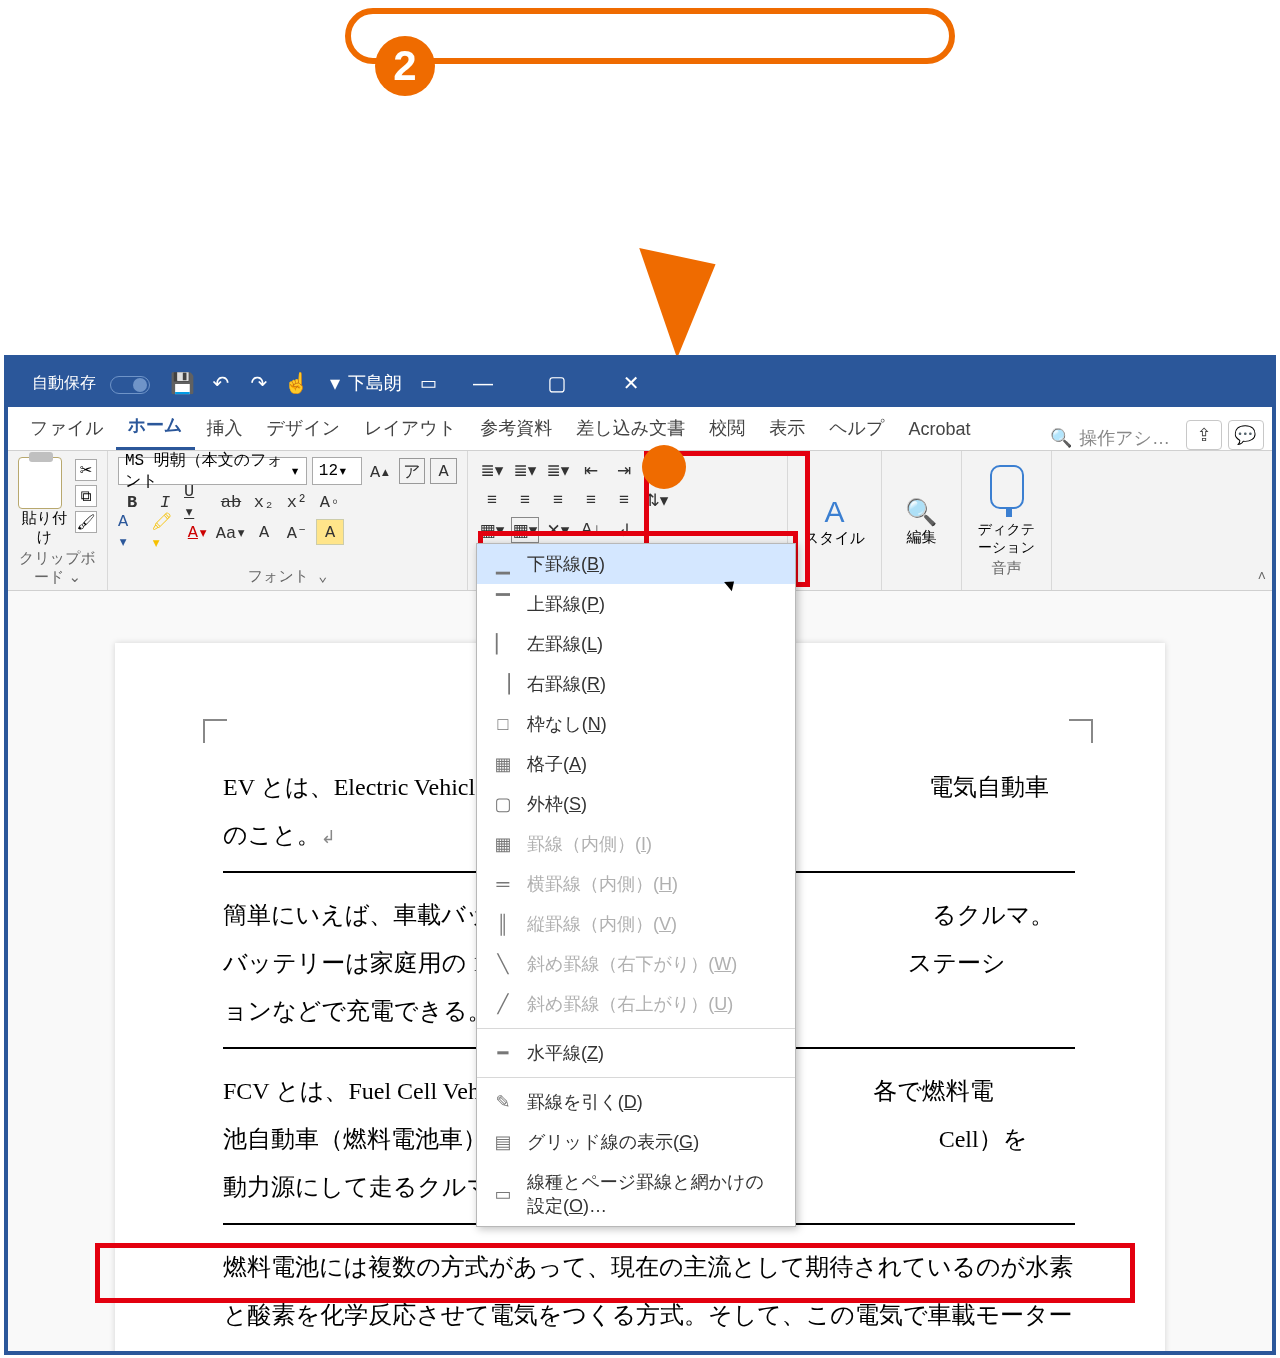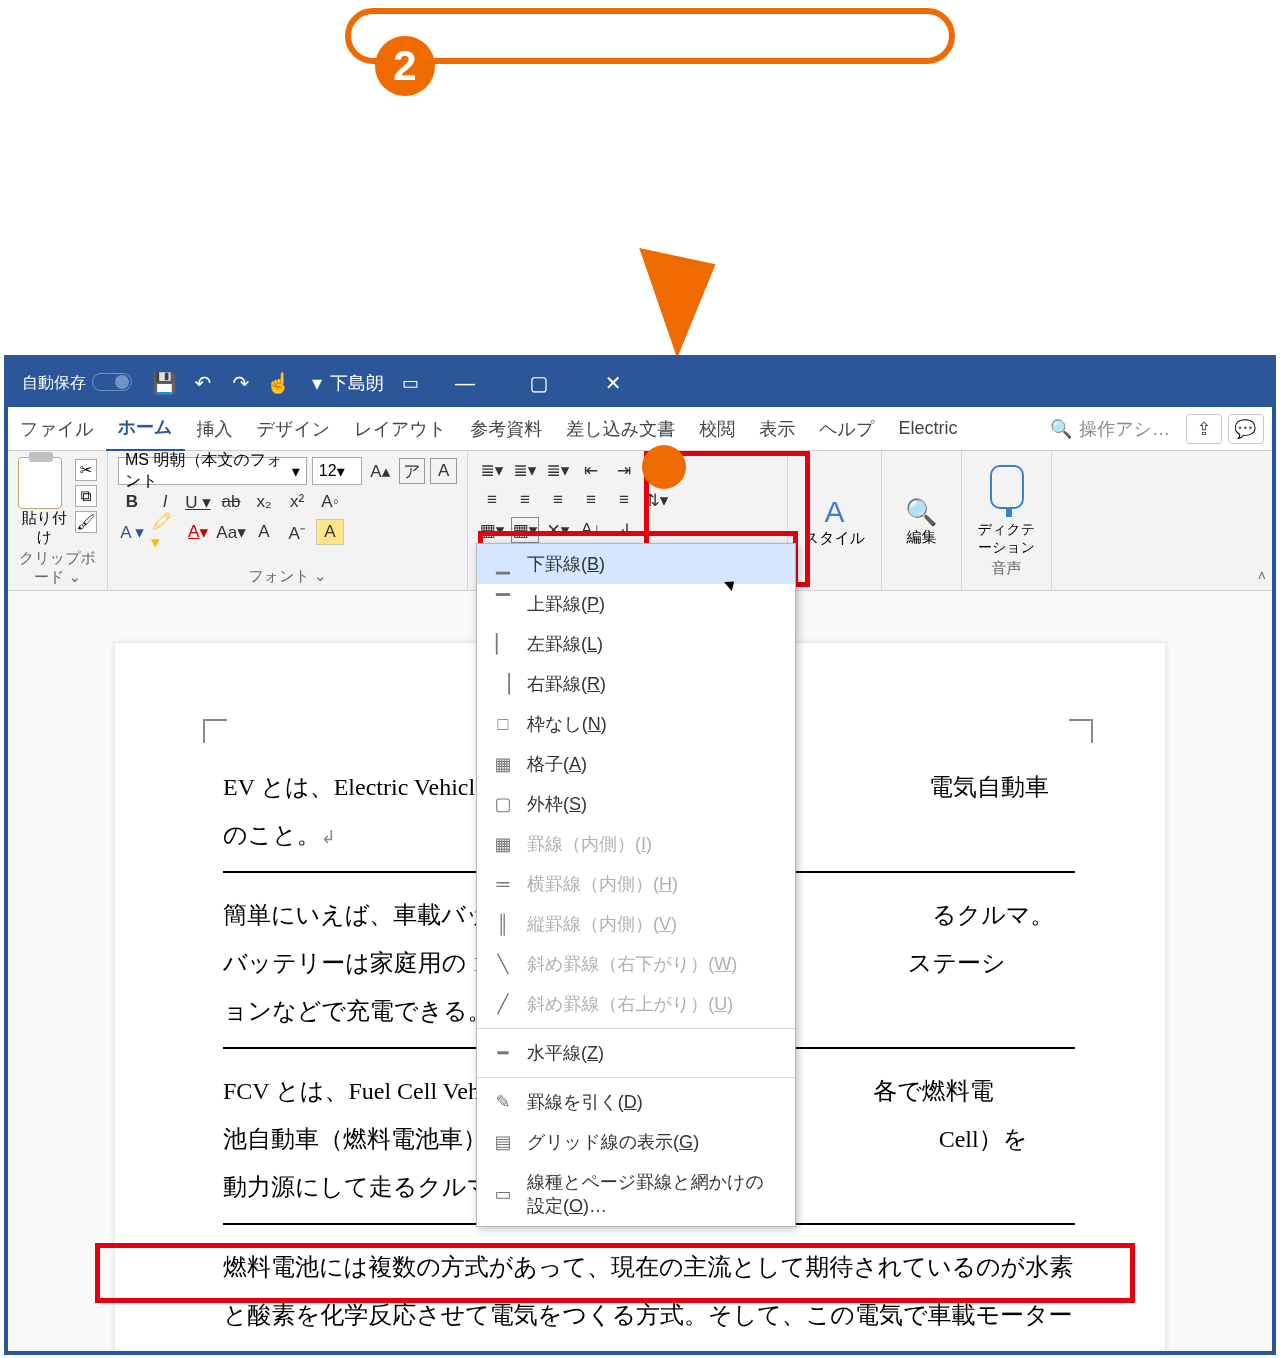--- a/index.html
+++ b/index.html
@@ -54,52 +54,52 @@
     position: absolute; top: 355px; left: 4px;
     width: 1272px; height: 1000px;
     border: 4px solid #2b579a;
     background: #fff;
   }
   .titlebar {
     height: 48px; background: #2b579a; color: #fff;
     display: flex; align-items: center;
     font-size: 18px;
   }
-  .autosave { margin-left: 14px; font-size: 16px; display:flex; align-items:flex-start; gap:6px;}
+  .autosave { margin-left: 24px; font-size: 16px; display:flex; align-items:flex-end; gap:14px;}
   .autosave .pill { display:inline-block; width:40px; height:18px; border:1px solid #6f94c8; border-radius:10px; position:relative; }
   .autosave .pill::after{content:""; position:absolute; right:2px; top:1px; width:14px;height:14px;border-radius:50%;background:#6f94c8;}
   .qat { display:flex; gap:12px; margin-left:20px; align-items:center;}
   .qat .ico { width:26px; height:26px; display:flex;align-items:center;justify-content:center; font-size:20px;}
   .title-text { flex:1; text-align:center; font-size:20px; letter-spacing:2px; }
   .user-area { display:flex; gap:18px; align-items:center; margin-right:6px;}
   .winbtn { width:56px; height:48px; display:flex; align-items:center; justify-content:center; font-size:20px;}
 
   .tabs {
     height: 44px; background:#fff; border-bottom:1px solid #d0d0d0;
-    display:flex; align-items:center; padding-left:0; font-size:18px; color:#444;
+    display:flex; align-items:flex-end; padding-left:10px; font-size:18px; color:#444;
   }
   .tab { padding:10px 12px; cursor:default;}
   .tab.active { color:#2b579a; border-bottom:3px solid #2b579a; font-weight:bold;}
   .tabs .spacer{flex:1;}
   .tell { display:flex; align-items:center; gap:6px; color:#888; padding:0 8px;}
   .sharebtns { display:flex; gap:6px; padding:0 8px;}
   .sharebtn{ width:36px;height:30px; border:1px solid #c8c8c8; border-radius:4px; display:flex;align-items:center;justify-content:center;}
 
   .ribbon {
     height: 140px; background:#f3f3f3; border-bottom:1px solid #d0d0d0;
     display:flex; position:relative;
   }
   .group { border-right:1px solid #d8d8d8; padding:6px 10px 4px 10px; display:flex; flex-direction:column; justify-content:space-between;}
   .group-label { text-align:center; font-size:15px; color:#666; padding-top:2px;}
   .clip { width:100px; }
   .clip-big { display:flex; align-items:flex-start; gap:4px;}
   .paste-ico { width:44px; height:52px; border:1px solid #b8a86e; border-radius:4px; background:#fff; position:relative;}
   .paste-ico::before{content:""; position:absolute; top:-6px; left:10px; width:24px; height:10px; background:#c0c0c0; border-radius:3px;}
   .small-ico { width:22px; height:22px; border:1px solid #aaa; display:flex;align-items:center;justify-content:center; font-size:15px; background:#fff;}
-  .font { width:360px;}
+  .font { width:360px;font-family:Liberation Mono, monospace;}
   .font-row{ display:flex; gap:5px; align-items:center; margin-bottom:4px;}
   .combo { height:28px; border:1px solid #aaa; background:#fff; display:flex; align-items:center; padding:0 6px; font-size:16px;}
   .fbtn { width:28px; height:26px; display:flex; align-items:center; justify-content:center; font-size:17px; color:#333; background:#fff0; }
   .fbtn.u{ text-decoration:underline;}
   .fbtn.s{ text-decoration:line-through;}
   .fbtn.red{color:#c00;}
   .fbtn.blue{color:#2b579a;}
   .para { width:320px;}
   .para-highlight { position:absolute; left:470px; top:80px; width:320px; height:54px; border:5px solid #e3000f; pointer-events:none; z-index:30;}
   .para-highlight2 { position:absolute; left:636px; top:0px; width:166px; height:136px; border:5px solid #e3000f; pointer-events:none; z-index:30;}
@@ -188,21 +188,21 @@
     <div class="tab">ファイル</div>
     <div class="tab active">ホーム</div>
     <div class="tab">挿入</div>
     <div class="tab">デザイン</div>
     <div class="tab">レイアウト</div>
     <div class="tab">参考資料</div>
     <div class="tab">差し込み文書</div>
     <div class="tab">校閲</div>
     <div class="tab">表示</div>
     <div class="tab">ヘルプ</div>
-    <div class="tab">Electric</div>
+    <div class="tab">Acrobat</div>
     <div class="spacer"></div>
     <div class="tell">
       <span>🔍</span>
       <span>操作アシ…</span>
     </div>
     <div class="sharebtns">
       <div class="sharebtn">⇪</div>
       <div class="sharebtn">💬</div>
     </div>
   </div>

